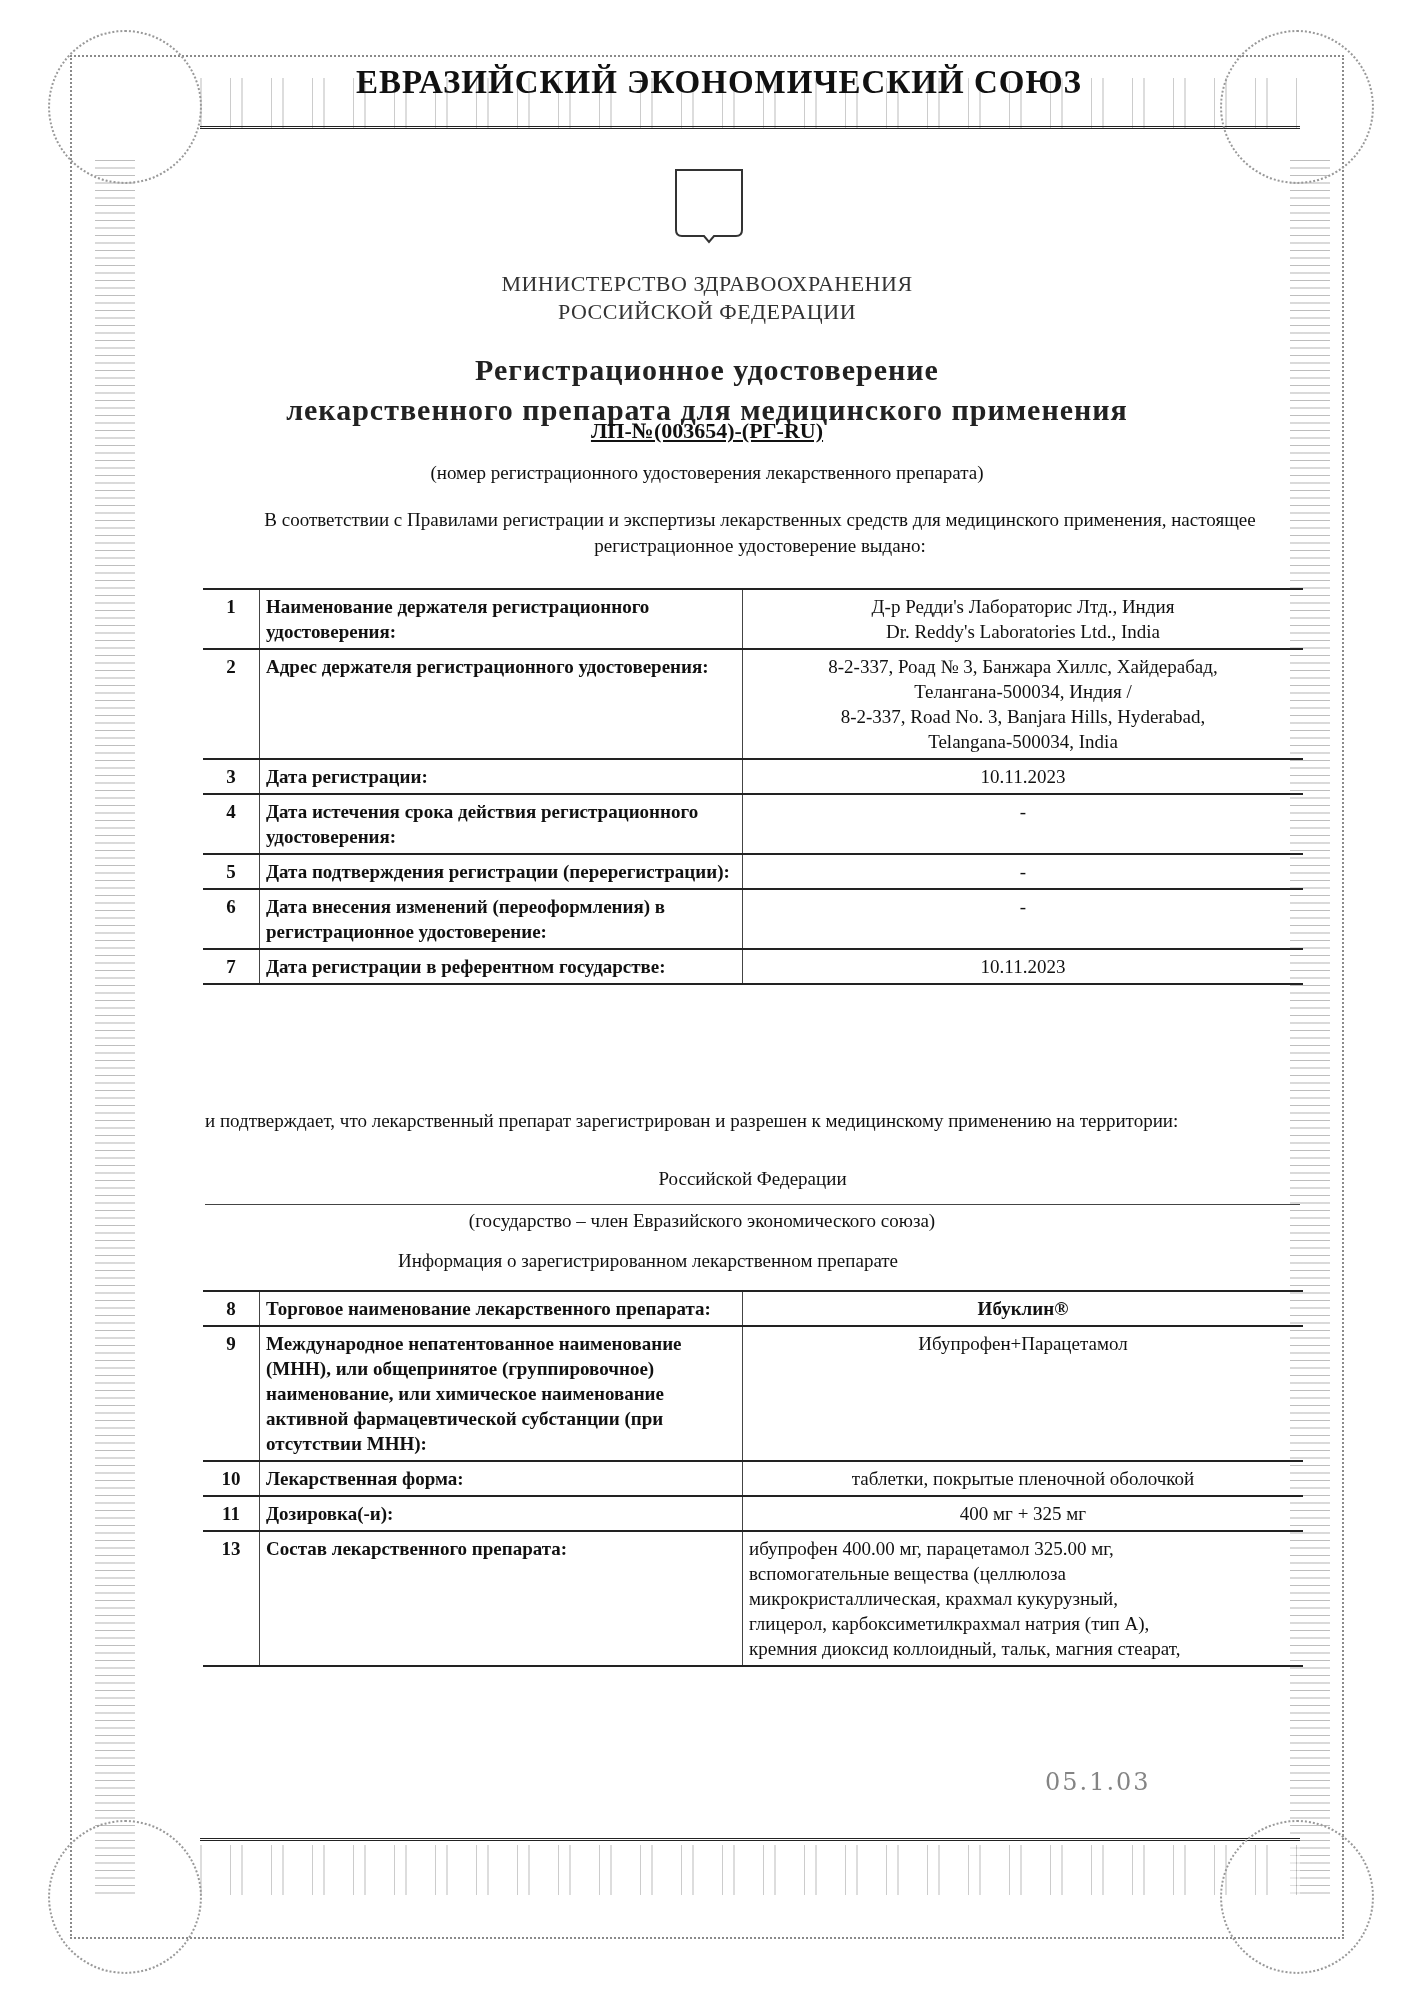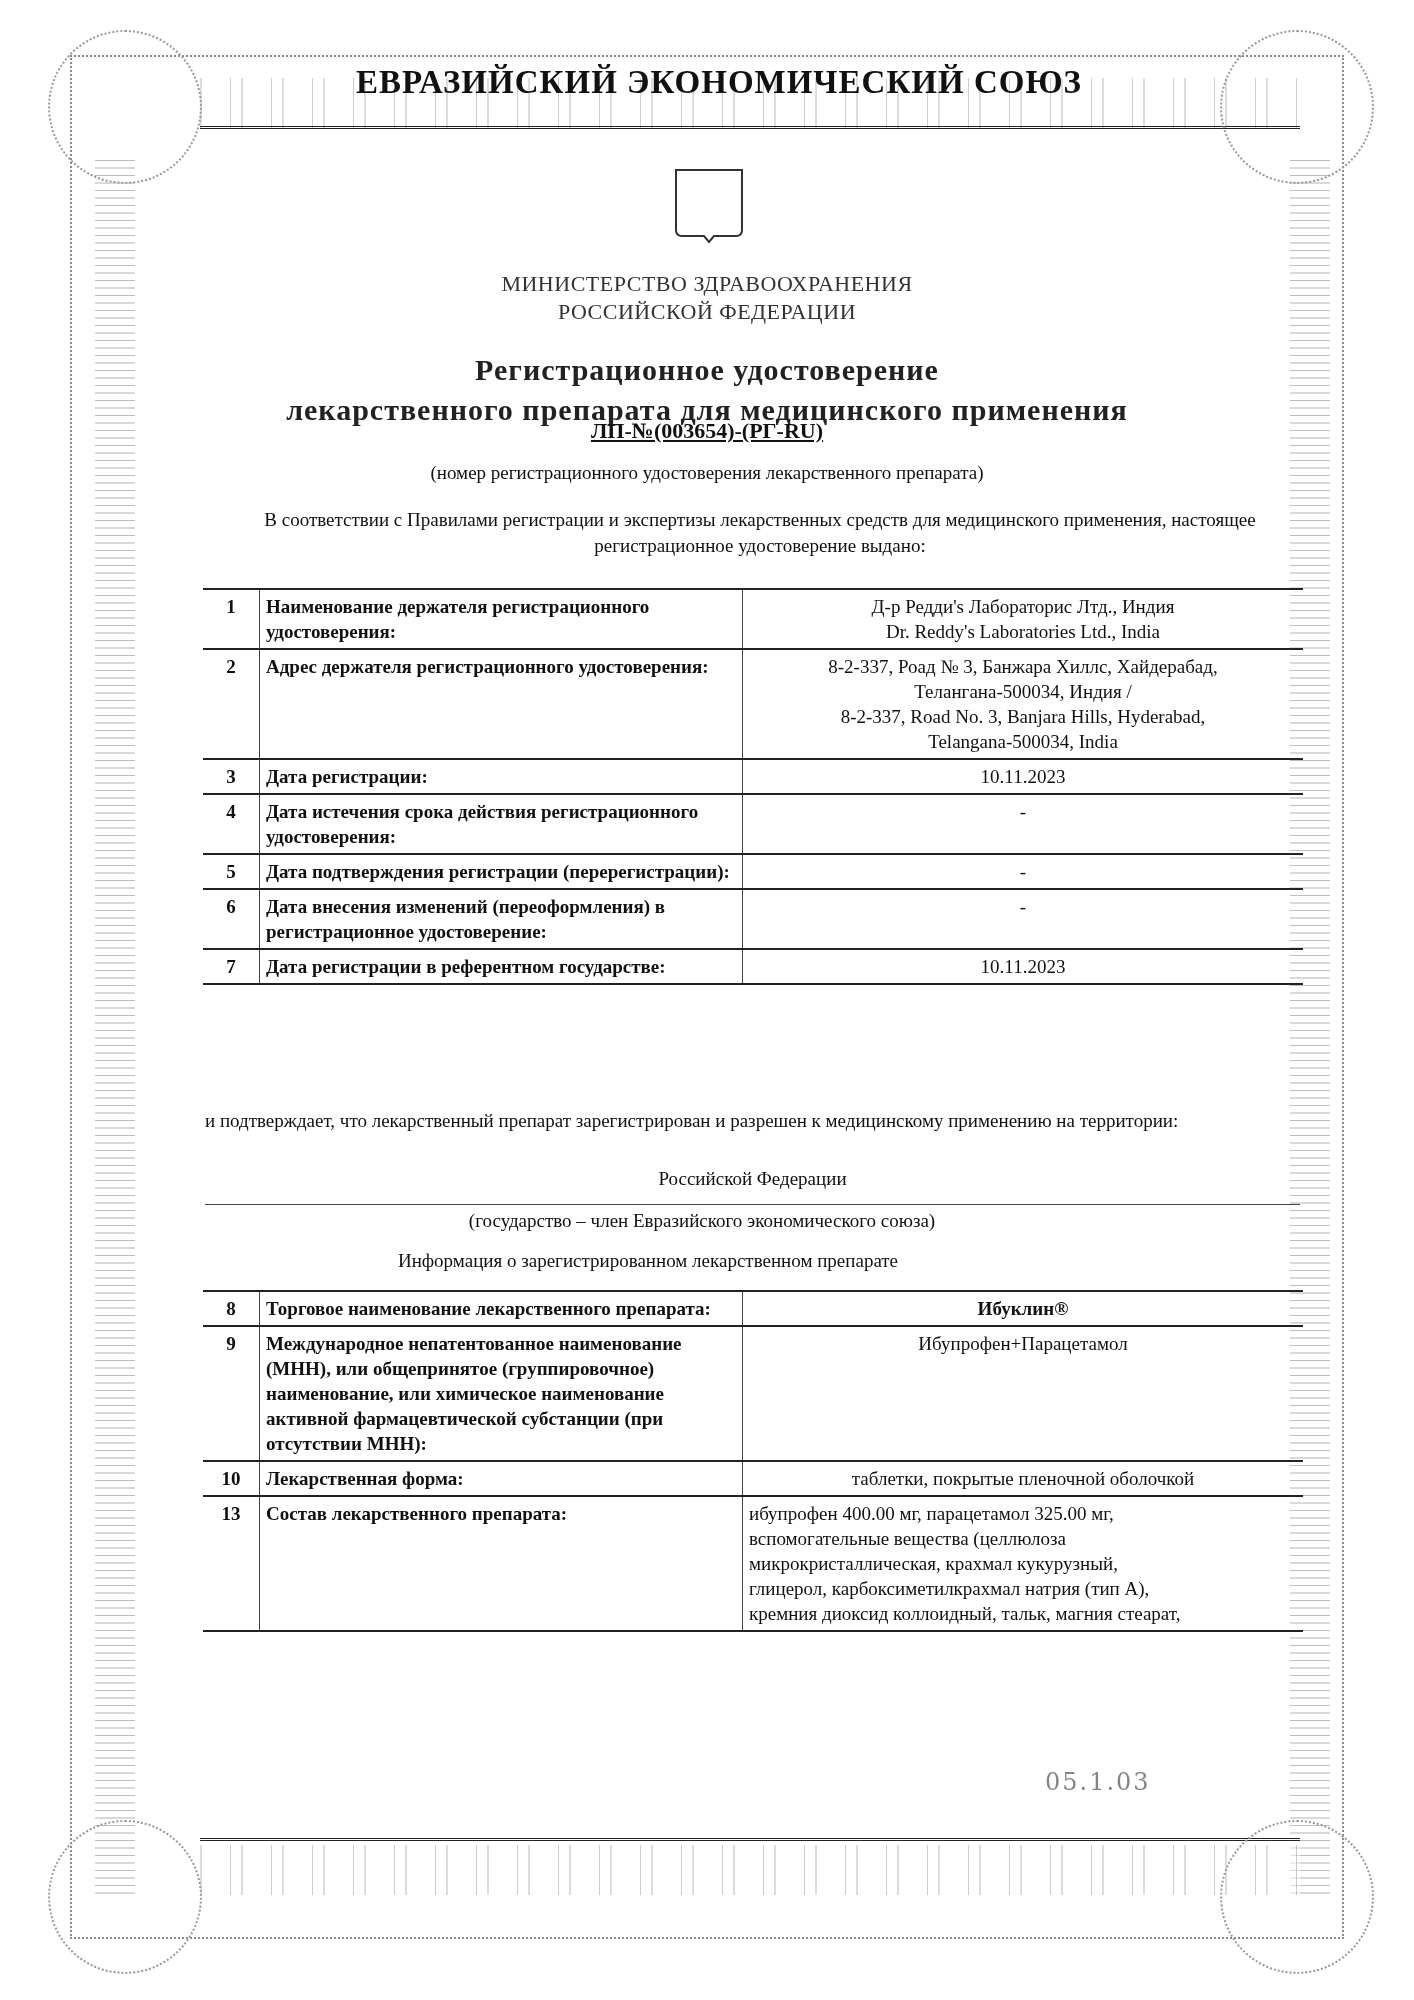--- a/index.html
+++ b/index.html
@@ -174,20 +174,27 @@
         </td>
       </tr>
       <tr>
         <td class="num">10</td>
         <td class="label">Лекарственная форма:</td>
         <td class="value">
           <div>таблетки, покрытые пленочной оболочкой</div>
         </td>
       </tr>
       <tr>
+        <td class="num">11</td>
+        <td class="label">Дозировка(-и):</td>
+        <td class="value">
+          <div>400 мг + 325 мг</div>
+        </td>
+      </tr>
+      <tr>
         <td class="num">13</td>
         <td class="label">Состав лекарственного препарата:</td>
         <td class="value left">
           <div>ибупрофен 400.00 мг, парацетамол 325.00 мг,</div>
           <div>вспомогательные вещества (целлюлоза</div>
           <div>микрокристаллическая, крахмал кукурузный,</div>
           <div>глицерол, карбоксиметилкрахмал натрия (тип А),</div>
           <div>кремния диоксид коллоидный, тальк, магния стеарат,</div>
         </td>
       </tr>

